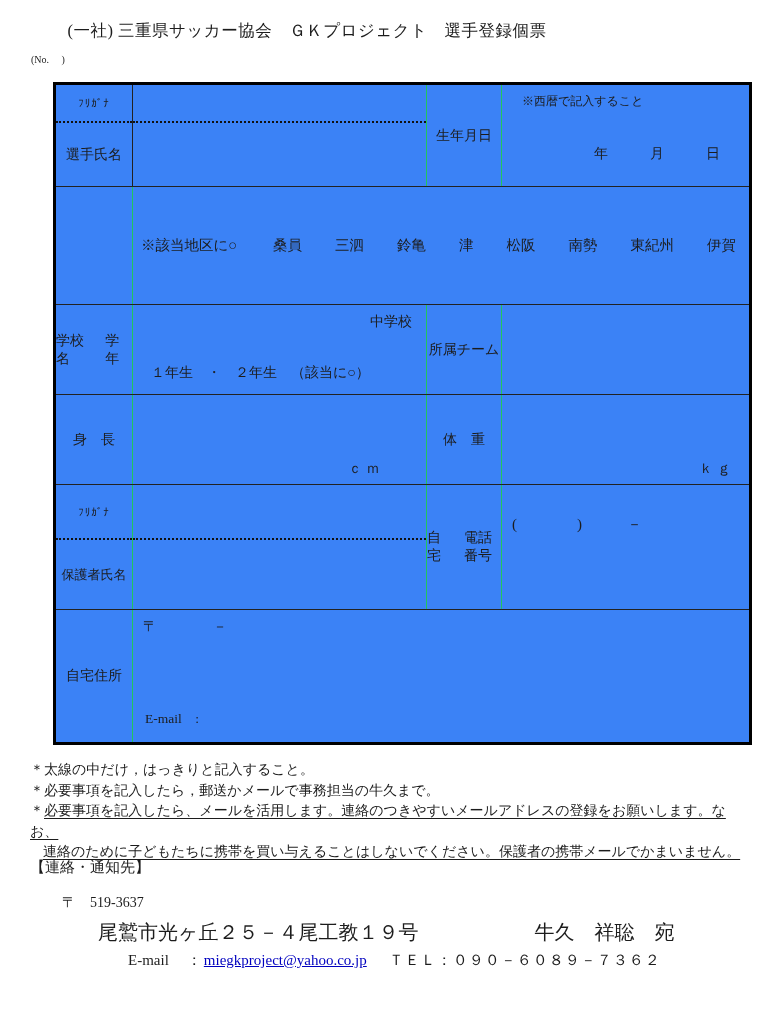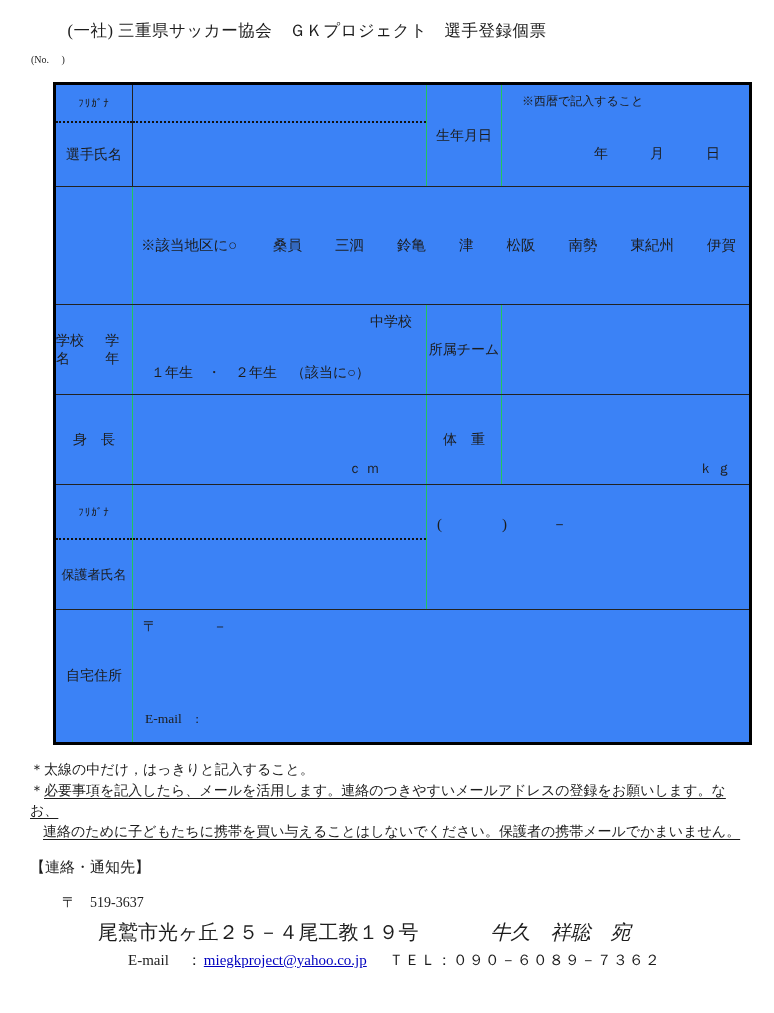--- a/index.html
+++ b/index.html
@@ -61,21 +61,21 @@
 
   
   #notes{top:760px;left:30px;width:716px;font-size:14px;line-height:20.5px;}
   #notes .u{text-decoration:underline;text-decoration-thickness:1.4px;text-underline-offset:3px;}
   #note-line4{padding-left:13px;}
 
   
   #contact-heading{top:858px;left:30px;font-size:15px;}
   #postal-code{top:894px;left:62px;font-size:14px;}
   #address-line{top:919px;left:98px;font-size:20px;display:flex;}
-  #address-line .recipient{margin-left:72px;font-style:italic;}
+  #address-line .recipient{margin-left:116px;}
   #email-row{top:951px;left:128px;font-size:15px;display:flex;align-items:baseline;}
   #email-row .sep{margin:0 2px 0 18px;}
   #email-row a{color:#0000bf;text-decoration:underline;}
   #email-row .tel{margin-left:22px;letter-spacing:1px;}
 </style>
 </head>
 <body>
 
 <div class="abs" id="title">(一社) 三重県サッカー協会　ＧＫプロジェクト　選手登録個票</div>
 <div class="abs" id="no">(No.　 )</div>
@@ -141,36 +141,41 @@
 
   <div class="row" id="r5">
     <div class="cell cA">
       <div class="subtop h55 furi">ﾌﾘｶﾞﾅ</div>
       <div class="subbottom h69" style="font-size:13px;">保護者氏名</div>
     </div>
     <div class="cell cB">
       <div class="subtop h55"></div>
       <div class="subbottom h69"></div>
     </div>
+    <div class="cell cC two-line">
+      <div>自　宅</div>
+      <div>電話番号</div>
+    </div>
     <div class="cell cD">
       <div id="phone-cell" class="pre">(　　　　)　　　－</div>
     </div>
   </div>
 
   <div class="row" id="r6">
     <div class="cell cA lblcenter">自宅住所</div>
     <div class="cell wide" id="addr-cell">
       <div id="postal-line" class="pre">〒　　　　－</div>
       <div id="email-line" class="pre">E-mail　:</div>
     </div>
   </div>
 </div>
 
 <div class="abs" id="notes">
   <div>＊太線の中だけ，はっきりと記入すること。</div>
+  <div>＊必要事項を記入したら，郵送かメールで事務担当の牛久まで。</div>
   <div><span>＊</span><span class="u">必要事項を記入したら、メールを活用します。連絡のつきやすいメールアドレスの登録をお願いします。なお、</span></div>
   <div id="note-line4"><span class="u">連絡のために子どもたちに携帯を買い与えることはしないでください。保護者の携帯メールでかまいません。</span></div>
 </div>
 
 <div class="abs" id="contact-heading">【連絡・通知先】</div>
 <div class="abs pre" id="postal-code">〒　519-3637</div>
 <div class="abs" id="address-line">
   <span>尾鷲市光ヶ丘２５－４尾工教１９号</span>
   <span class="recipient">牛久　祥聡　宛</span>
 </div>

